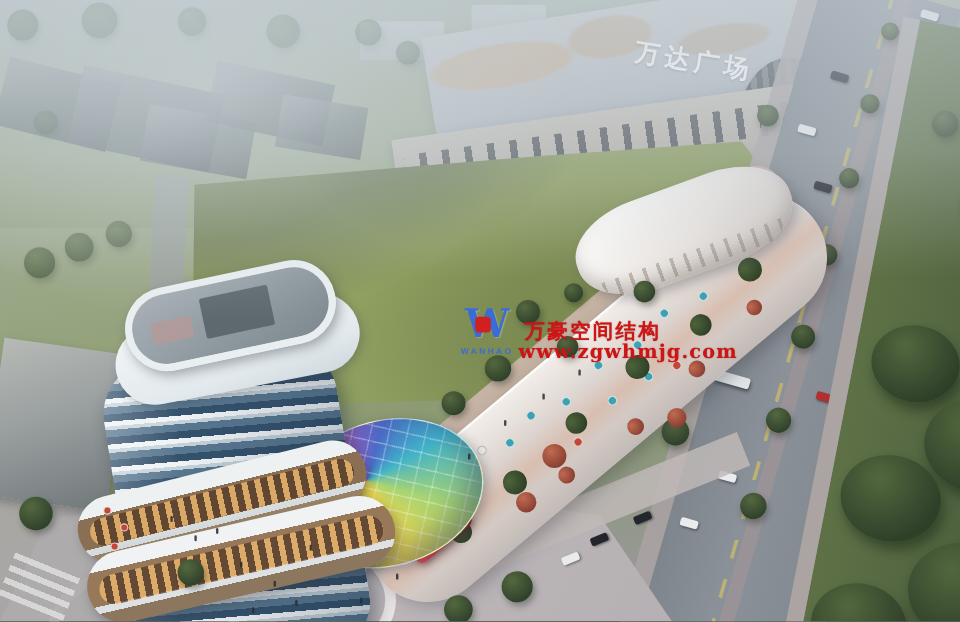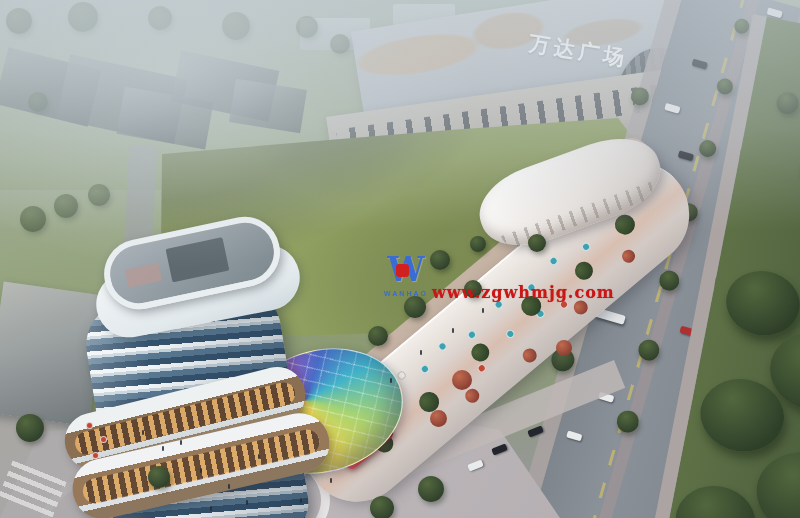--- a/index.html
+++ b/index.html
@@ -376,14 +376,15 @@
   <div class="person" style="left:210px;top:506px;"></div>
 
   <div class="haze-tl"></div>
   <div class="haze-top"></div>
 
   <div class="wm wm-logo">
     <div class="wm-w">W</div>
     <div class="wm-sq"></div>
     <div class="wm-sub">WANHAO</div>
   </div>
+  <div class="wm wm-l1">万豪空间结构</div>
   <div class="wm wm-l2">www.zgwhmjg.com</div>
 </div>
 
 </body></html>

